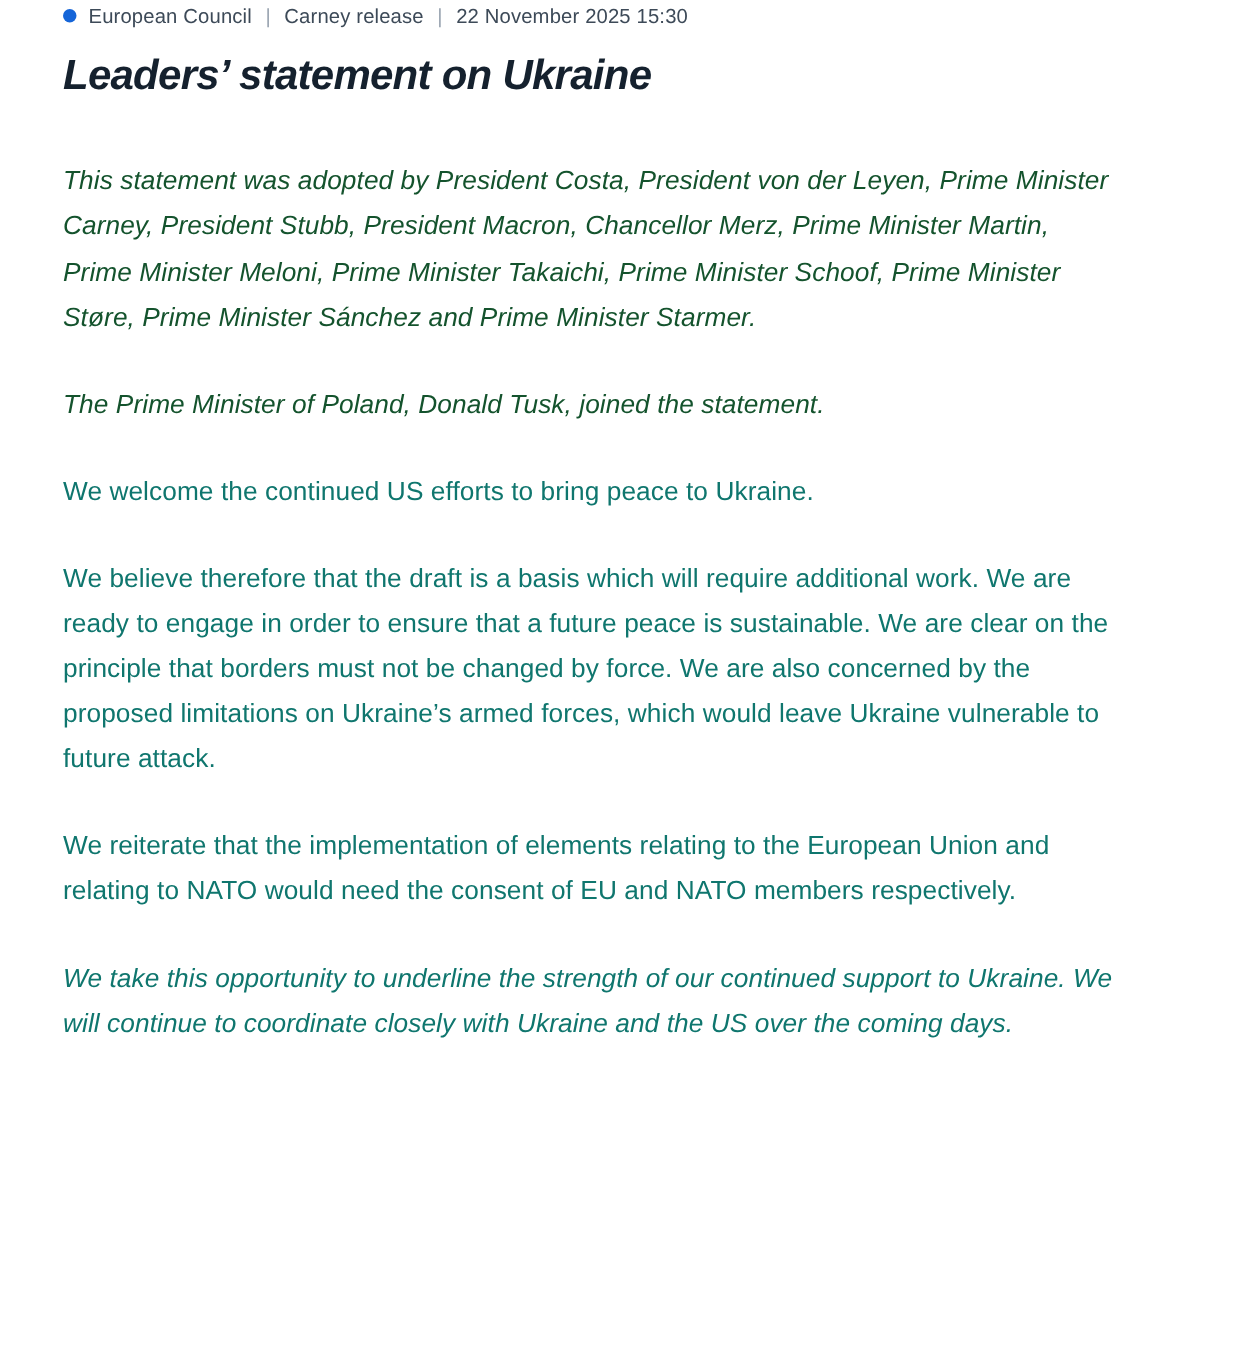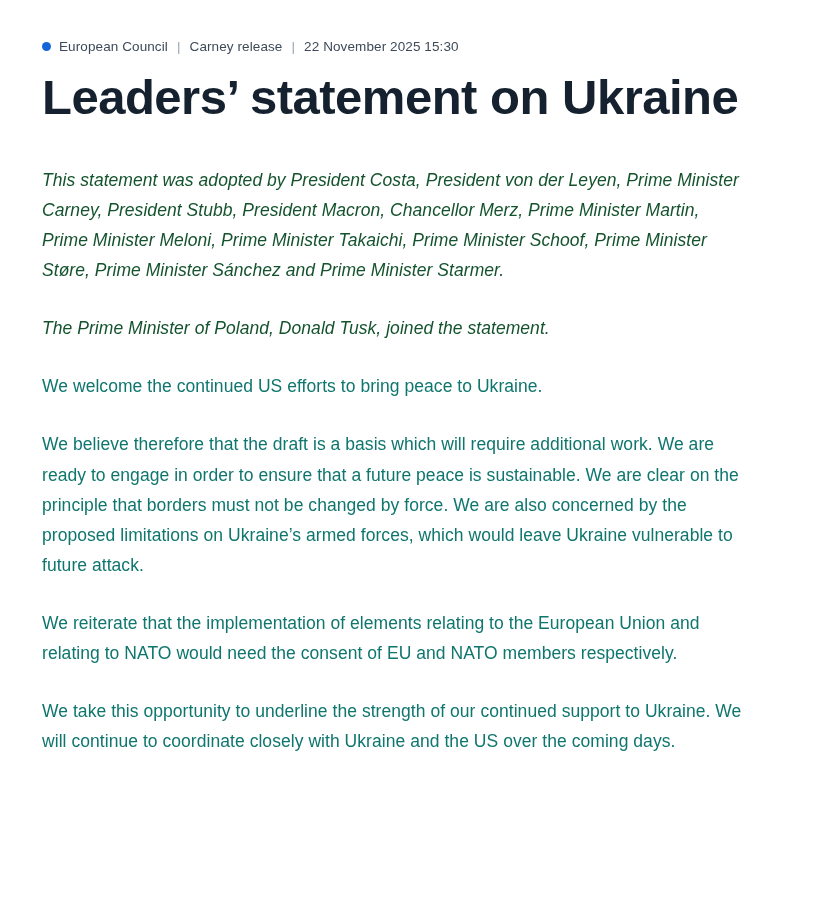--- a/index.html
+++ b/index.html
@@ -11,21 +11,20 @@
     width: 840px;
     min-height: 902px;
     font-family: "Liberation Sans", sans-serif;
     color: #1b2734;
     -webkit-font-smoothing: antialiased;
   }
   .page {
     width: 840px;
     box-sizing: border-box;
     padding: 0 95px 30px 42px;
-    margin-top: 36px;
   }
   
   .meta {
     display: flex;
     align-items: center;
     font-size: 13.5px;
     color: #3d4a58;
     letter-spacing: 0.1px;
     margin-bottom: 14px;
     height: 20px;
@@ -40,40 +39,41 @@
     flex: 0 0 auto;
   }
   .meta-item { white-space: nowrap; }
   .meta-sep {
     color: #9aa5b1;
     margin: 0 9px;
     font-weight: 300;
   }
   
   .title {
-    font-size: 49px;
+    font-size: 28px;
     line-height: 1.12;
     font-weight: bold;
     color: #15212e;
     letter-spacing: -0.5px;
     margin: 6px 0 40px 0;
+    font-style: italic;
   }
   
   .body-copy p {
     font-size: 17.5px;
     line-height: 1.72;
     color: #0f766e;
     margin: 0 0 28px 0;
     letter-spacing: 0.05px;
   }
   .body-copy p.italic {
     font-style: italic;
     color: #14532d;
   }
-  .body-copy p:last-child { margin-bottom: 0; }
+  .body-copy p:last-child { margin-bottom: 0; font-style: italic; }
 </style>
 </head>
 <body>
 
 <div class="page">
 
   <div class="meta">
     <span class="meta-dot"></span>
     <span class="meta-item">European Council</span>
     <span class="meta-sep">|</span>

